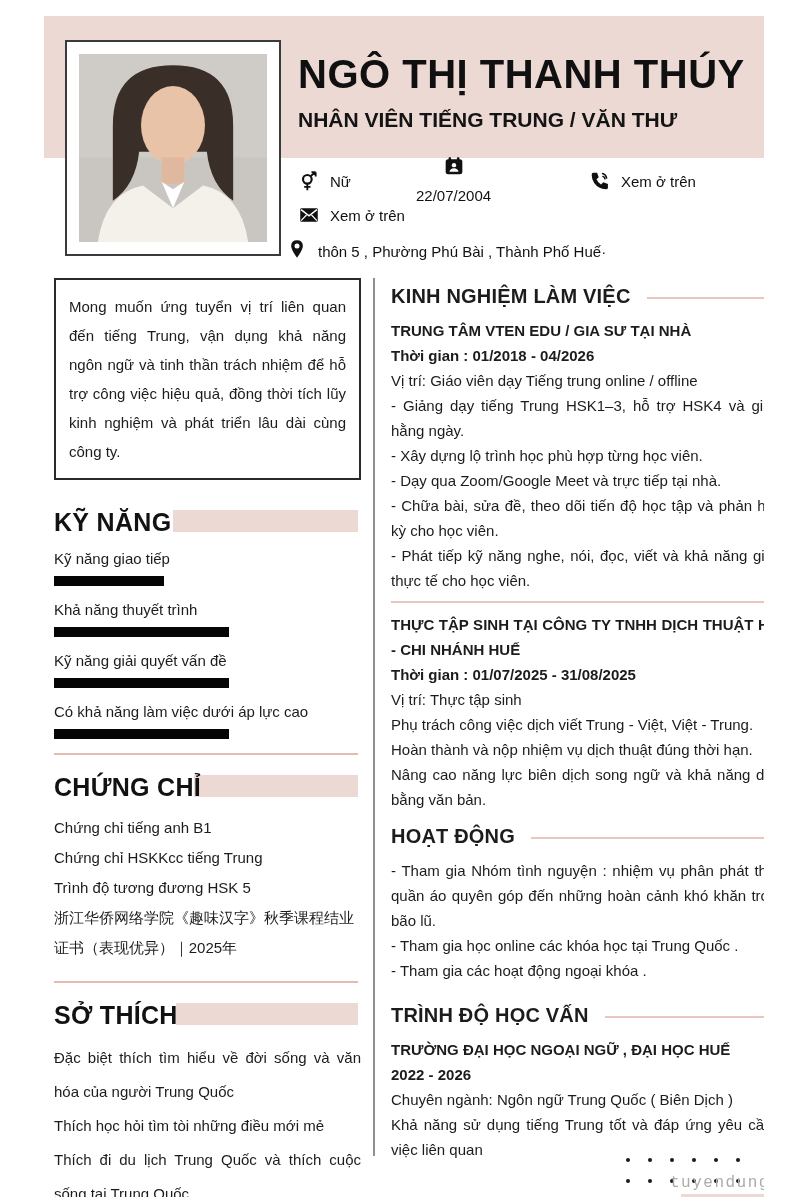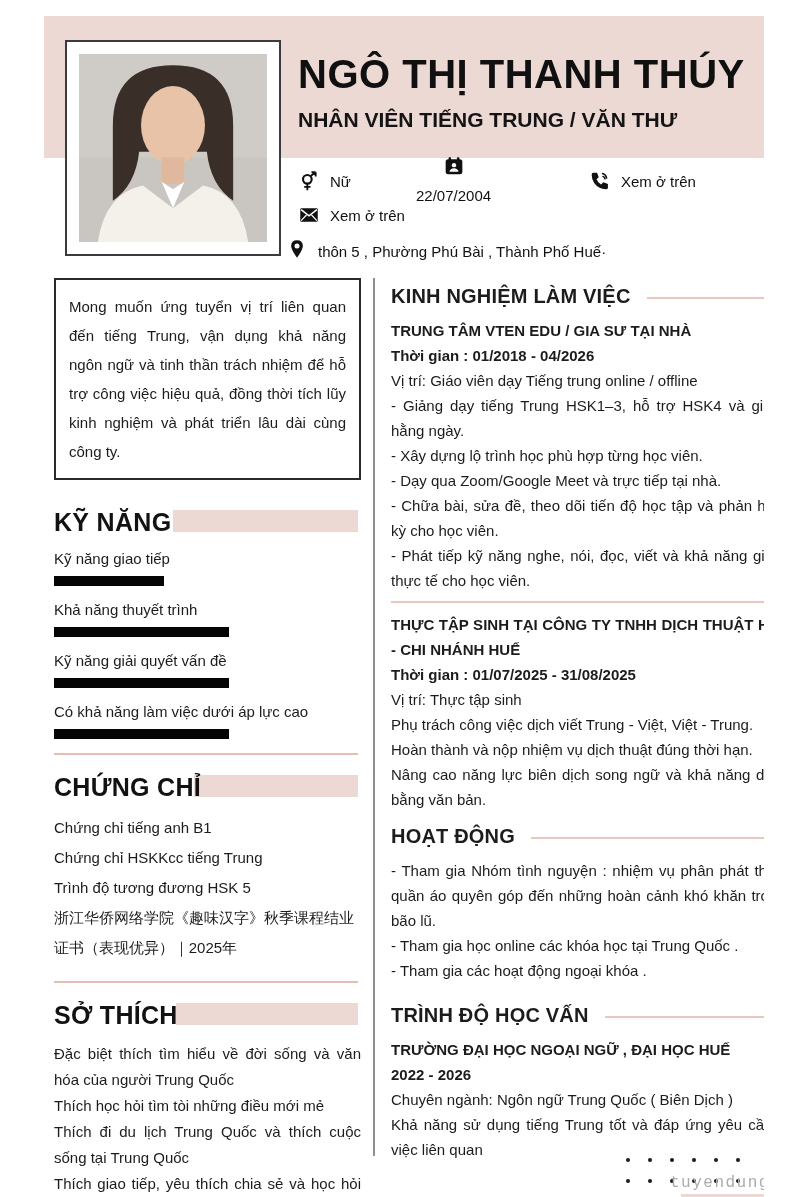--- a/index.html
+++ b/index.html
@@ -35,21 +35,21 @@
   .l-section-head .hl { position:absolute; top:2px; height:22px; background:#ecd9d4; right:3px; }
   .l-section-head .txt { position:relative; font-size:25px; font-weight:bold; color:#121212; letter-spacing:.3px; }
 
   .skill-item { margin-bottom:13px; }
   .skill-label { font-size:15px; line-height:22px; margin-bottom:6px; }
   .skill-bar { height:10px; background:#050505; }
 
   .l-divider { height:2px; background:#e3bdb4; margin:14px 3px 18px 0; }
 
   .plain-lines div { font-size:15px; line-height:30px; }
-  .hobby-lines div { font-size:15px; line-height:26px; text-align:justify; }
+  .hobby-lines div { font-size:15px; line-height:34px; text-align:justify; }
 
   
   .r-section-head { display:flex; align-items:center; margin-bottom:10px; }
   .r-section-head .txt { font-size:20px; font-weight:bold; letter-spacing:.2px; white-space:nowrap; }
   .r-section-head .rule { flex:1; height:2px; background:#e8c7bf; margin:4px 14px 0 16px; }
   .r-section-head .icn { width:26px; height:24px; flex:0 0 auto; }
   .r-section-head .icn svg { width:26px; height:24px; }
 
   .r-bold { font-size:15px; font-weight:bold; line-height:25px; }
   .r-line { font-size:15px; line-height:25px; text-align:justify; }

